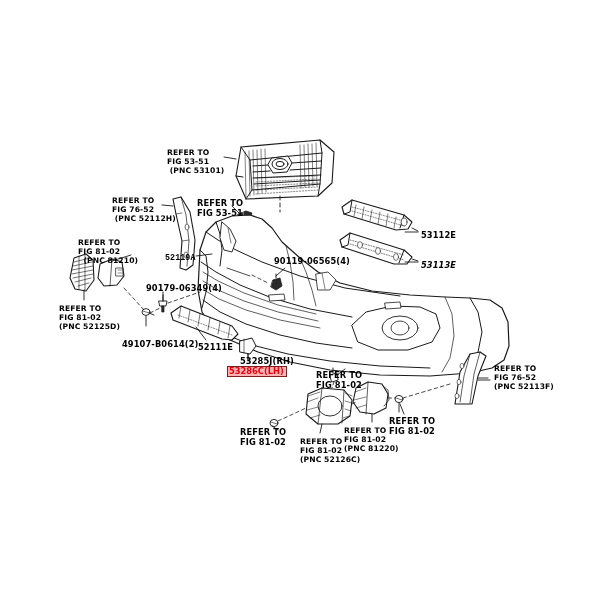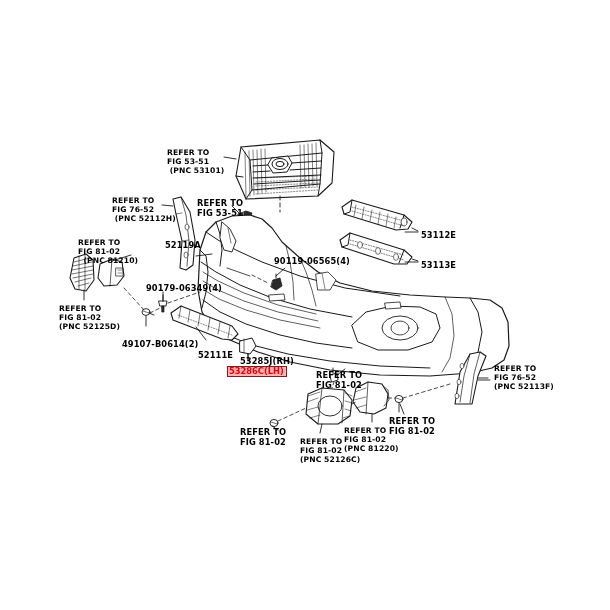--- a/index.html
+++ b/index.html
@@ -326,27 +326,27 @@
 FIG 53-51</div>
       <div class="lbl sm" style="left: 112px; top: 196px;">REFER TO
 FIG 76-52
  (PNC 52112H)</div>
       <div class="lbl sm" style="left: 78px; top: 238px;">REFER TO
 FIG 81-02
   (PNC 81210)</div>
       <div class="lbl sm" style="left: 59px; top: 304px;">REFER TO
 FIG 81-02
 (PNC 52125D)</div>
-      <div class="lbl" style="left: 165px; top: 241px;">52119A</div>
+      <div class="lbl" style="left: 165px; top: 253px; font-family: Liberation Mono, monospace;">52119A</div>
       <div class="lbl" style="left: 146px; top: 284px;">90179-06349(4)</div>
       <div class="lbl" style="left: 122px; top: 340px;">49107-B0614(2)</div>
-      <div class="lbl" style="left: 198px; top: 351px;">52111E</div>
+      <div class="lbl" style="left: 198px; top: 343px;">52111E</div>
       <div class="lbl" style="left: 274px; top: 257px;">90119-06565(4)</div>
       <div class="lbl" style="left: 421px; top: 231px; text-align: center;">53112E</div>
-      <div class="lbl" style="left: 421px; top: 261px;">53113E</div>
+      <div class="lbl" style="left: 421px; top: 261px; font-style: italic;">53113E</div>
       <div class="lbl" style="left: 240px; top: 357px;">53285J(RH)</div>
       <div class="lbl" style="left: 316px; top: 371px;">REFER TO
 FIG 81-02</div>
       <div class="lbl" style="left: 240px; top: 428px;">REFER TO
 FIG 81-02</div>
       <div class="lbl sm" style="left: 300px; top: 437px;">REFER TO
 FIG 81-02
 (PNC 52126C)</div>
       <div class="lbl sm" style="left: 344px; top: 426px;">REFER TO
 FIG 81-02

